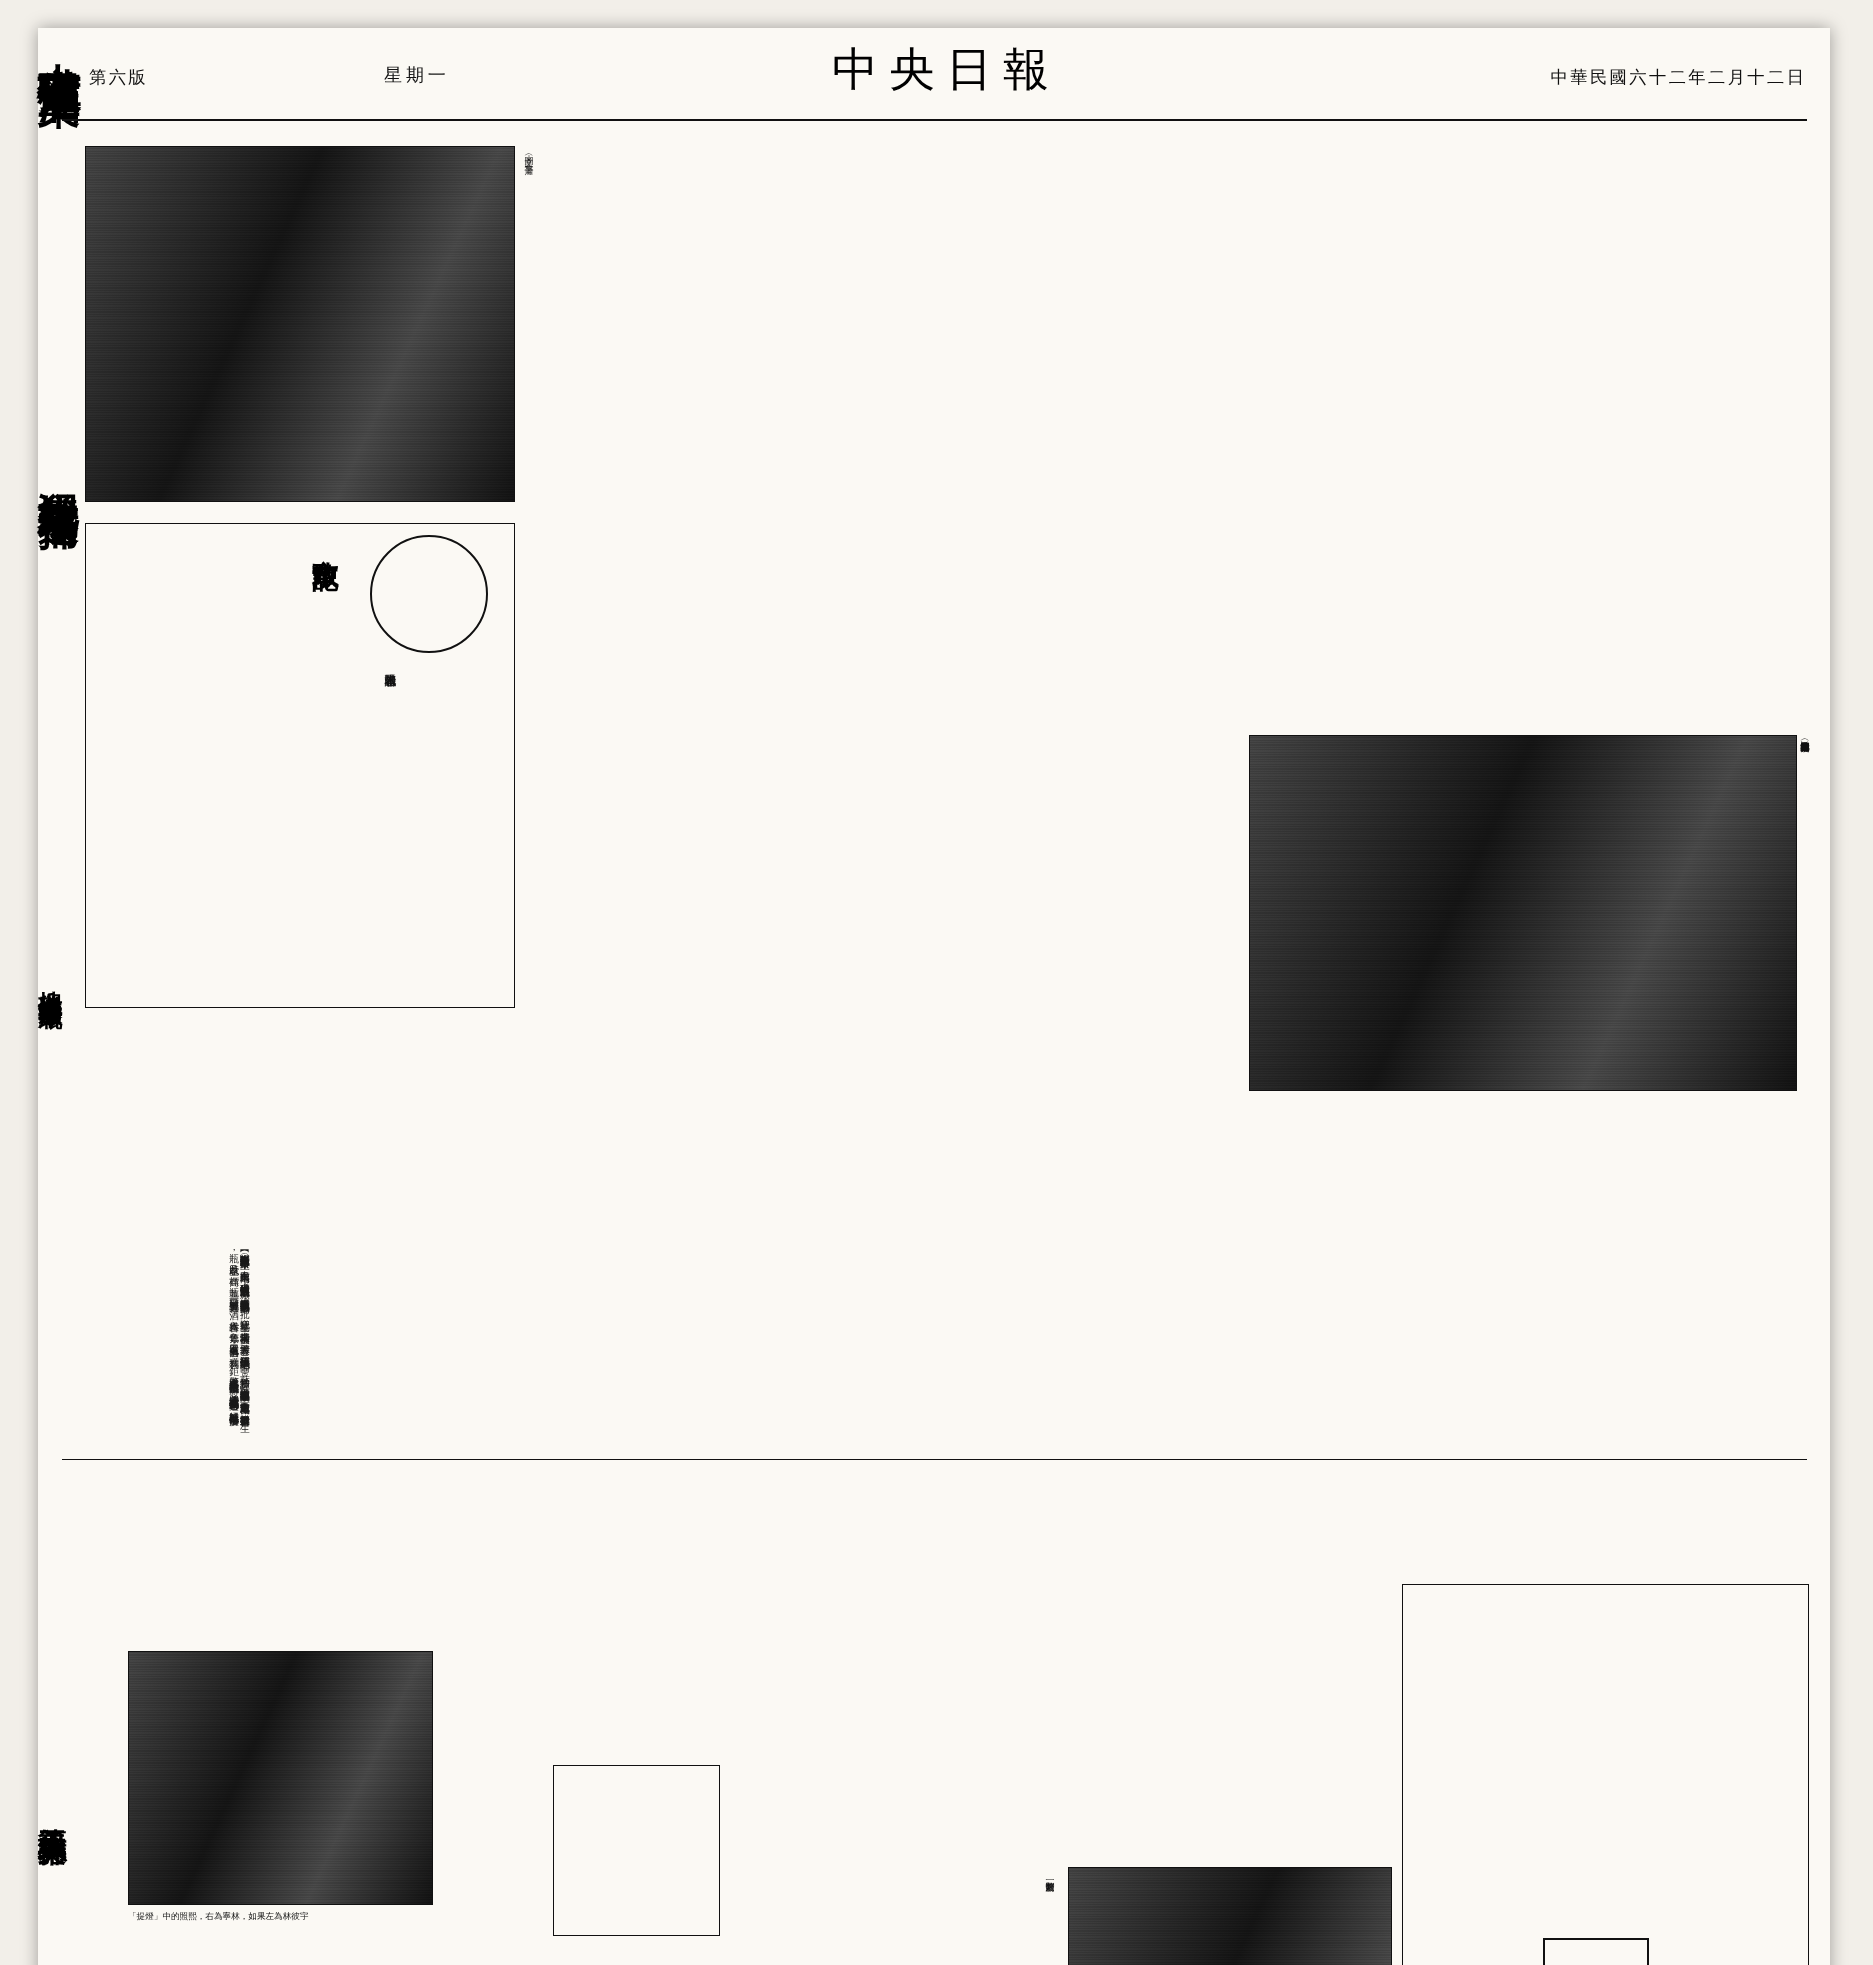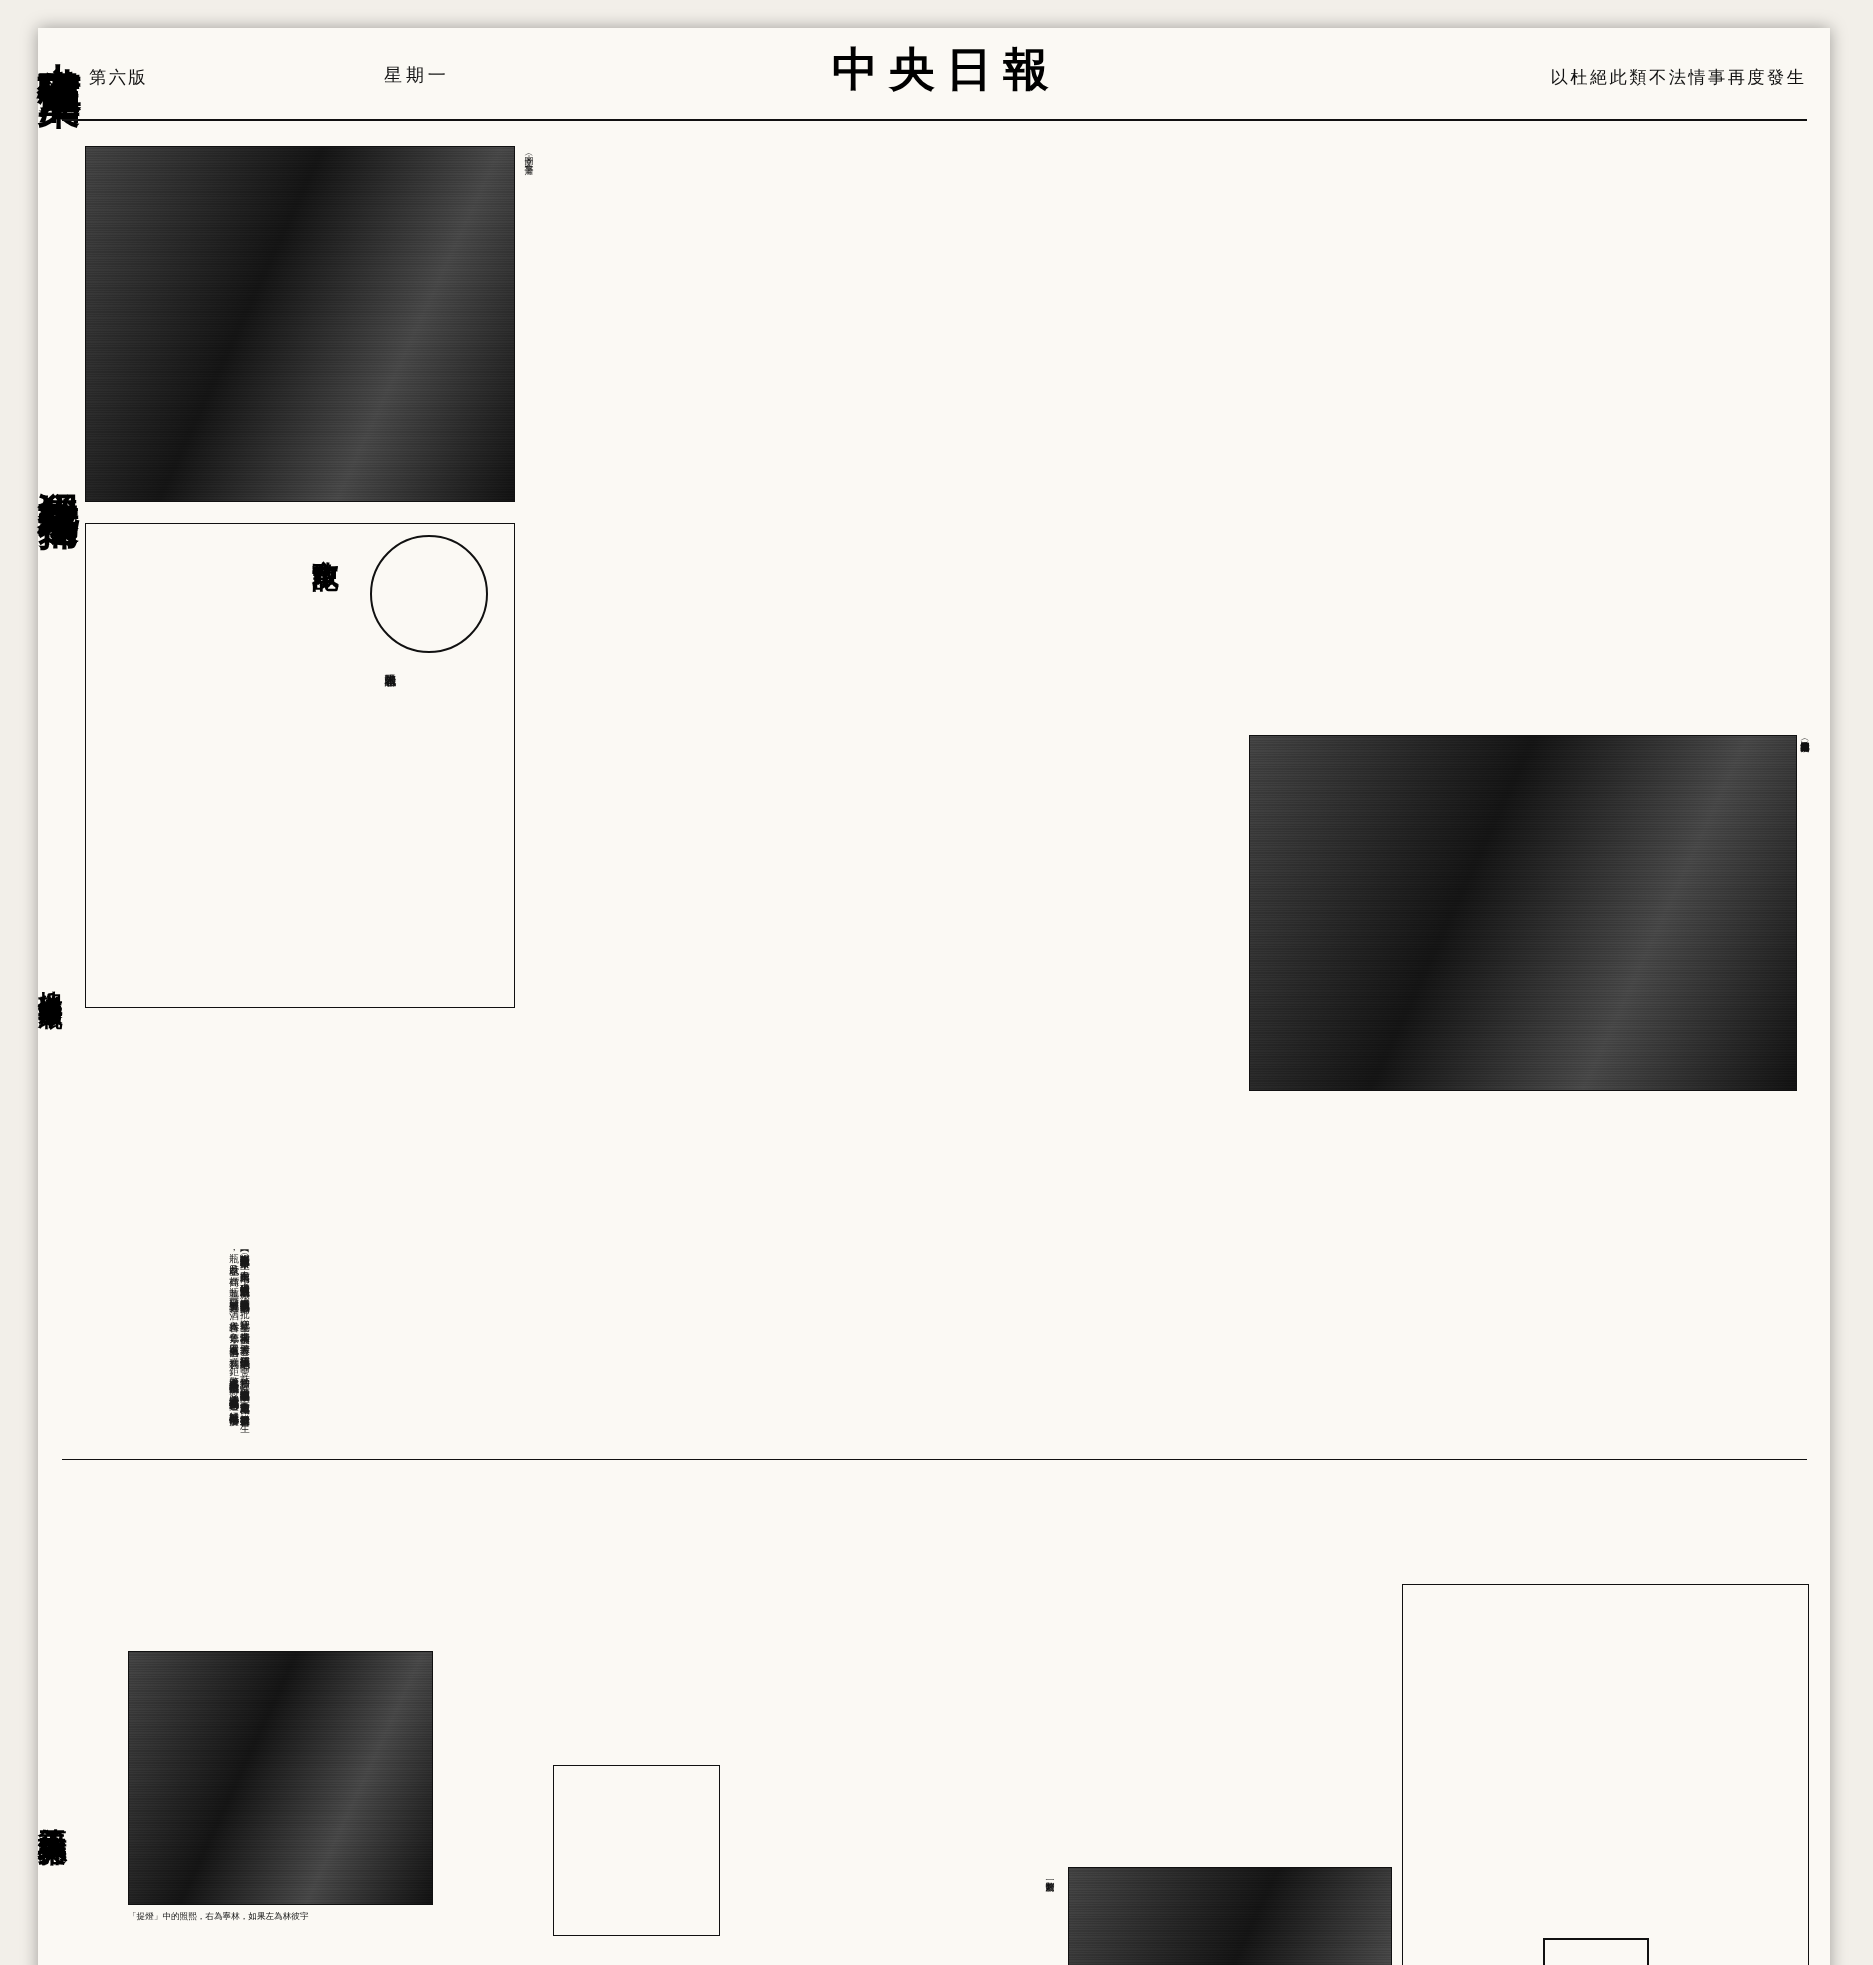--- a/index.html
+++ b/index.html
@@ -15,21 +15,21 @@
   .sheet{
     position:absolute;left:38px;top:27.5px;width:1792px;height:2555px;
     background:#fbf9f4;
     box-shadow:0 0 15.7px rgba(0,0,0,.35);
   }
   .h{font-family:Liberation Serif, serif;color:#111;}
   
   .masthead{position:absolute;left:0;top:0;width:1792px;height:90px;}
   .mast-title{
     position:absolute;left:692px;top:11.8px;width:432px;text-align:center;
-    font-size:46px;font-weight:bold;letter-spacing:11px;
+    font-size:46px;font-weight:normal;letter-spacing:11px;
     font-family:"DejaVu Serif","Liberation Serif",serif;color:#000;
   }
   .mast-left-edition{position:absolute;left:51px;top:37px;font-size:17.3px;letter-spacing:2.4px;}
   .mast-left-issue{position:absolute;left:346px;top:35px;font-size:18px;letter-spacing:3.9px;}
   .mast-date{position:absolute;right:23.6px;top:37px;font-size:17.3px;letter-spacing:2.4px;}
   .rule{position:absolute;background:#111;}
   .hl{ 
     writing-mode:vertical-rl;text-orientation:upright;font-weight:bold;
     font-family:"DejaVu Serif","Liberation Serif",serif;color:#000;line-height:1.0;
   }
@@ -66,21 +66,21 @@
 </head>
 <body>
 
 <div class="page">
   <div class="sheet">
 
     <div class="masthead">
       <div class="mast-title h">中央日報</div>
       <div class="mast-left-edition h">第六版</div>
       <div class="mast-left-issue h">星期一</div>
-      <div class="mast-date h">以杜絕此類不法情事再度發生</div>
+      <div class="mast-date h">中華民國六十二年二月十二日</div>
     </div>
     <div class="rule" style="left:23.6px;top:91px;width:1745px;height:2px;"></div>
 
     <div class="hl" style="left:1655px;top:98px;height:432px;font-size:44px;letter-spacing:2.4px;">中市破獲假洋酒案</div>
     <div class="hl" style="left:1572px;top:98px;height:511px;font-size:41px;letter-spacing:2px;">嫌犯戴李檳被逮捕</div>
     <div class="hl" style="left:1521px;top:220px;height:275px;font-size:24.4px;letter-spacing:1.6px;">搜出偽造洋酒達數十瓶</div>
 
     <div class="body-col" style="left:1297px;top:102px;width:212px;height:558px;column-count:10;column-gap:7px;">【本報台中訊】台中市警察局於昨（十一）日下午，在本市一處民宅內，破獲一處大規模製造假洋酒的地下工廠，當場查獲已裝瓶完成的偽造洋酒數十瓶，以及空瓶、商標、瓶蓋、封口機等製造工具一批，嫌犯戴某、李某二人當場被捕。據警方表示，該二嫌犯係以廉價之本地酒，摻入香料、色素等，冒充進口名酒出售，獲利甚豐。警方初步估計，該地下工廠已製造販賣假酒達數千瓶，流入市面之數量相當可觀，對消費者權益損害甚鉅。警方已將全案移送台中地方法院檢察處偵辦，並將繼續擴大追查其上下游共犯及銷售管道，以杜絕此類不法情事再度發生。</div>
 
     <div class="hl" style="left:1226px;top:106px;height:220px;font-size:29px;letter-spacing:1.6px;">美籍工人郭樂德</div>

